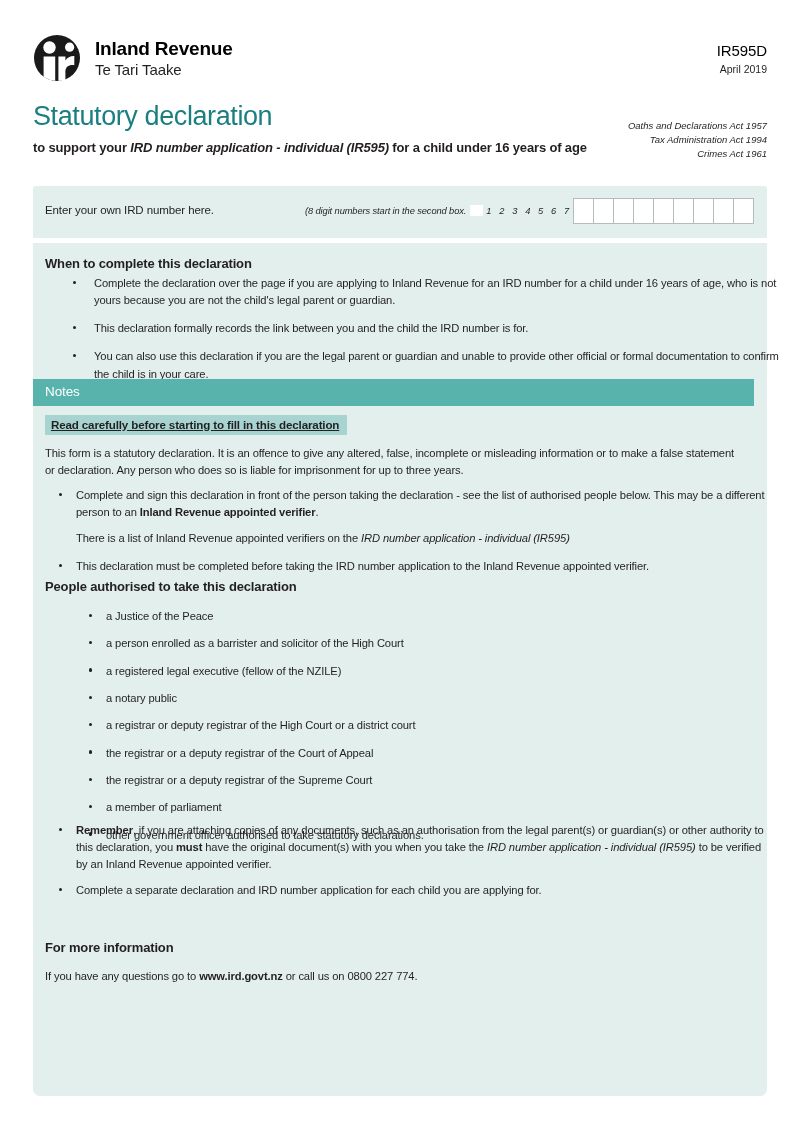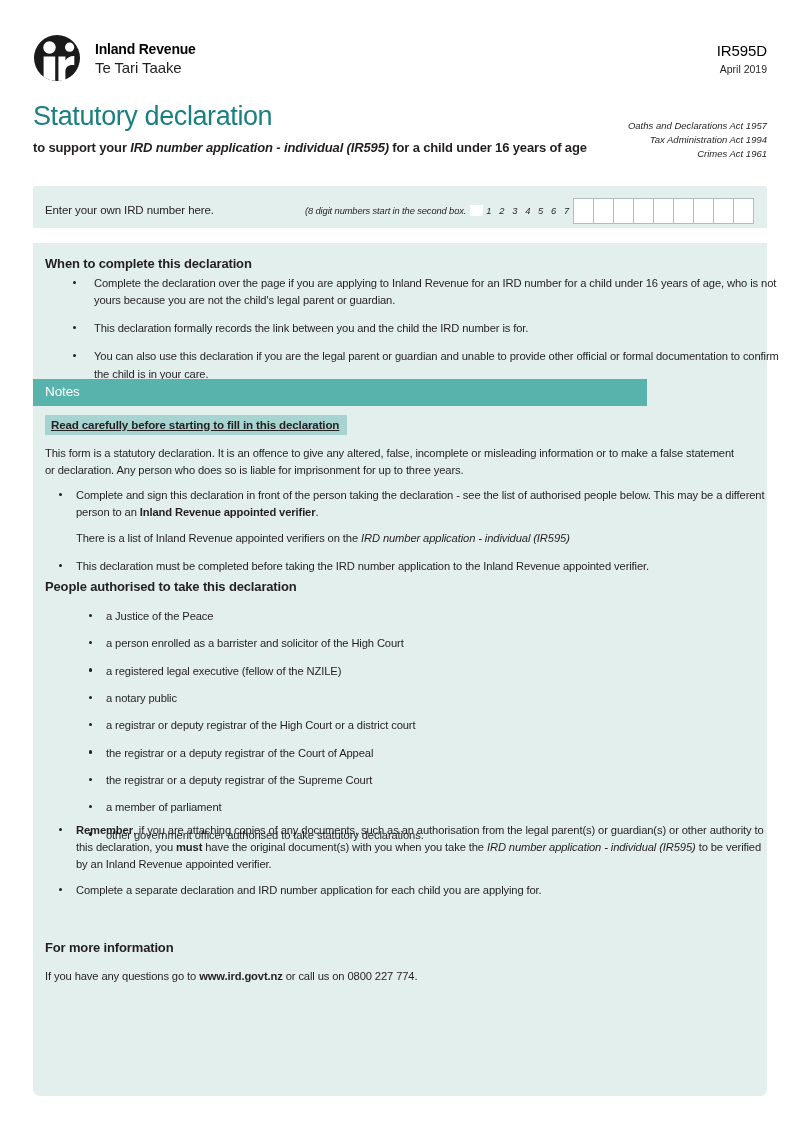--- a/index.html
+++ b/index.html
@@ -39,21 +39,21 @@
   .logo-mark {
     width: 48px; height: 48px;
     flex: 0 0 48px;
     position: relative;
   }
   .brand-text {
     margin-left: 14px;
     line-height: 1;
   }
   .brand-name {
-    font-size: 14px;
+    font-size: 19px;
     font-weight: bold;
     letter-spacing: -0.2px;
     color: #000000;
     display: block;
   }
   .brand-sub {
     font-size: 15px;
     font-weight: normal;
     color: #231f20;
     display: block;
@@ -116,21 +116,21 @@
   
   .panel {
     position: absolute;
     left: 33px;
     width: 734px;
     background: #e2efec;
     box-sizing: border-box;
   }
   .panel-ird {
     top: 186px;
-    height: 42px;
+    height: 52px;
     border-radius: 3px 3px 0 0;
   }
   .panel-main {
     top: 243px;
     height: 853px;
     border-radius: 0 0 7px 7px;
   }
 
   
   .ird-label {
@@ -215,21 +215,21 @@
   .blist li b  { font-weight: bold; }
 
   
   .when-list { left: 40px; top: 32px; width: 710px; }
   .when-list li { padding-left: 21px; margin-bottom: 11px; }
 
   
   .notes-bar {
     position: absolute;
     left: 0;
-    width: 614px;
+    width: 721px;
     height: 27px;
     background: #58b3ad;
   }
   .notes-bar span {
     position: absolute;
     left: 12px; top: 5px;
     font-size: 13.5px;
     color: #ffffff;
     letter-spacing: -0.1px;
   }

